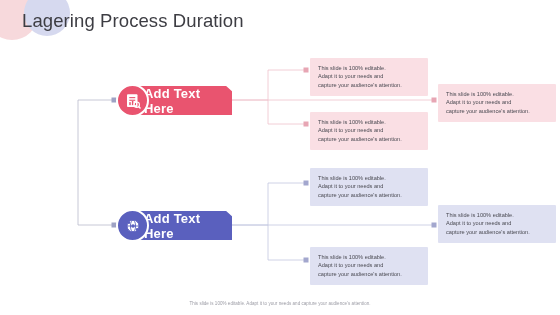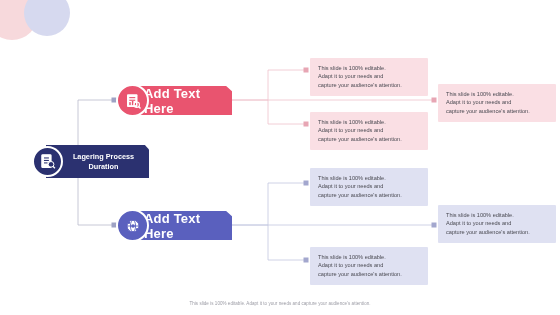--- a/index.html
+++ b/index.html
@@ -160,20 +160,21 @@
   }
 </style>
 </head>
 <body>
 
 <div id="slide">
 
   <div class="deco-circle" id="deco-pink"></div>
   <div class="deco-circle" id="deco-violet"></div>
 
+  <div id="page-title">Lagering Process Duration</div>
 
   <svg id="connectors" viewBox="0 0 560 315" xmlns="http://www.w3.org/2000/svg">
 
     <g stroke="#b9bacb" stroke-width="0.8" fill="none">
       <path d="M 78 161 L 78 100 L 114 100"></path>
       <path d="M 78 161 L 78 225 L 114 225"></path>
     </g>
     <rect x="111.5" y="97.5" width="5" height="5" fill="#9ea2c4"></rect>
     <rect x="111.5" y="222.5" width="5" height="5" fill="#9ea2c4"></rect>
 
@@ -189,38 +190,20 @@
     <g stroke="#c3c6e0" stroke-width="0.8" fill="none">
       <path d="M 232 225 L 268 225 L 268 183 L 306 183"></path>
       <path d="M 268 225 L 268 260 L 306 260"></path>
       <path d="M 232 225 L 434 225"></path>
     </g>
     <rect x="303.5" y="180.5" width="5" height="5" fill="#a3a7ce"></rect>
     <rect x="303.5" y="257.5" width="5" height="5" fill="#a3a7ce"></rect>
     <rect x="431.5" y="222.5" width="5" height="5" fill="#a3a7ce"></rect>
   </svg>
 
-  <div id="center-node">
-    <div class="node-body">
-      <div class="node-label">
-        <span>Lagering Process</span><br>
-        <span>Duration</span>
-      </div>
-    </div>
-    <div class="icon-badge" id="center-icon">
-      <svg width="17" height="17" viewBox="0 0 24 24" fill="none" stroke="#ffffff" stroke-width="1.6">
-        <rect x="4" y="2.5" width="13" height="18" rx="1.2" fill="#ffffff" stroke="#ffffff"></rect>
-        <line x1="7" y1="7" x2="14" y2="7" stroke="#2b3170" stroke-width="1.5"></line>
-        <line x1="7" y1="10.5" x2="14" y2="10.5" stroke="#2b3170" stroke-width="1.5"></line>
-        <line x1="7" y1="14" x2="12" y2="14" stroke="#2b3170" stroke-width="1.5"></line>
-        <circle cx="17" cy="16" r="4" fill="#2b3170" stroke="#ffffff" stroke-width="1.4"></circle>
-        <line x1="19.6" y1="18.6" x2="22.5" y2="21.5" stroke="#ffffff" stroke-width="1.8"></line>
-      </svg>
-    </div>
-  </div>
 
   <div class="branch-node" id="branch-pink">
     <div class="node-body">
       <span class="node-label">Add Text Here</span>
     </div>
     <div class="icon-badge branch-icon">
       <svg width="18" height="18" viewBox="0 0 24 24">
         <rect x="4" y="3" width="14" height="17" rx="1.2" fill="#ffffff"></rect>
         <line x1="7" y1="7.5" x2="15" y2="7.5" stroke="#e9546f" stroke-width="1.5"></line>
         <line x1="7" y1="11" x2="15" y2="11" stroke="#e9546f" stroke-width="1.5"></line>

